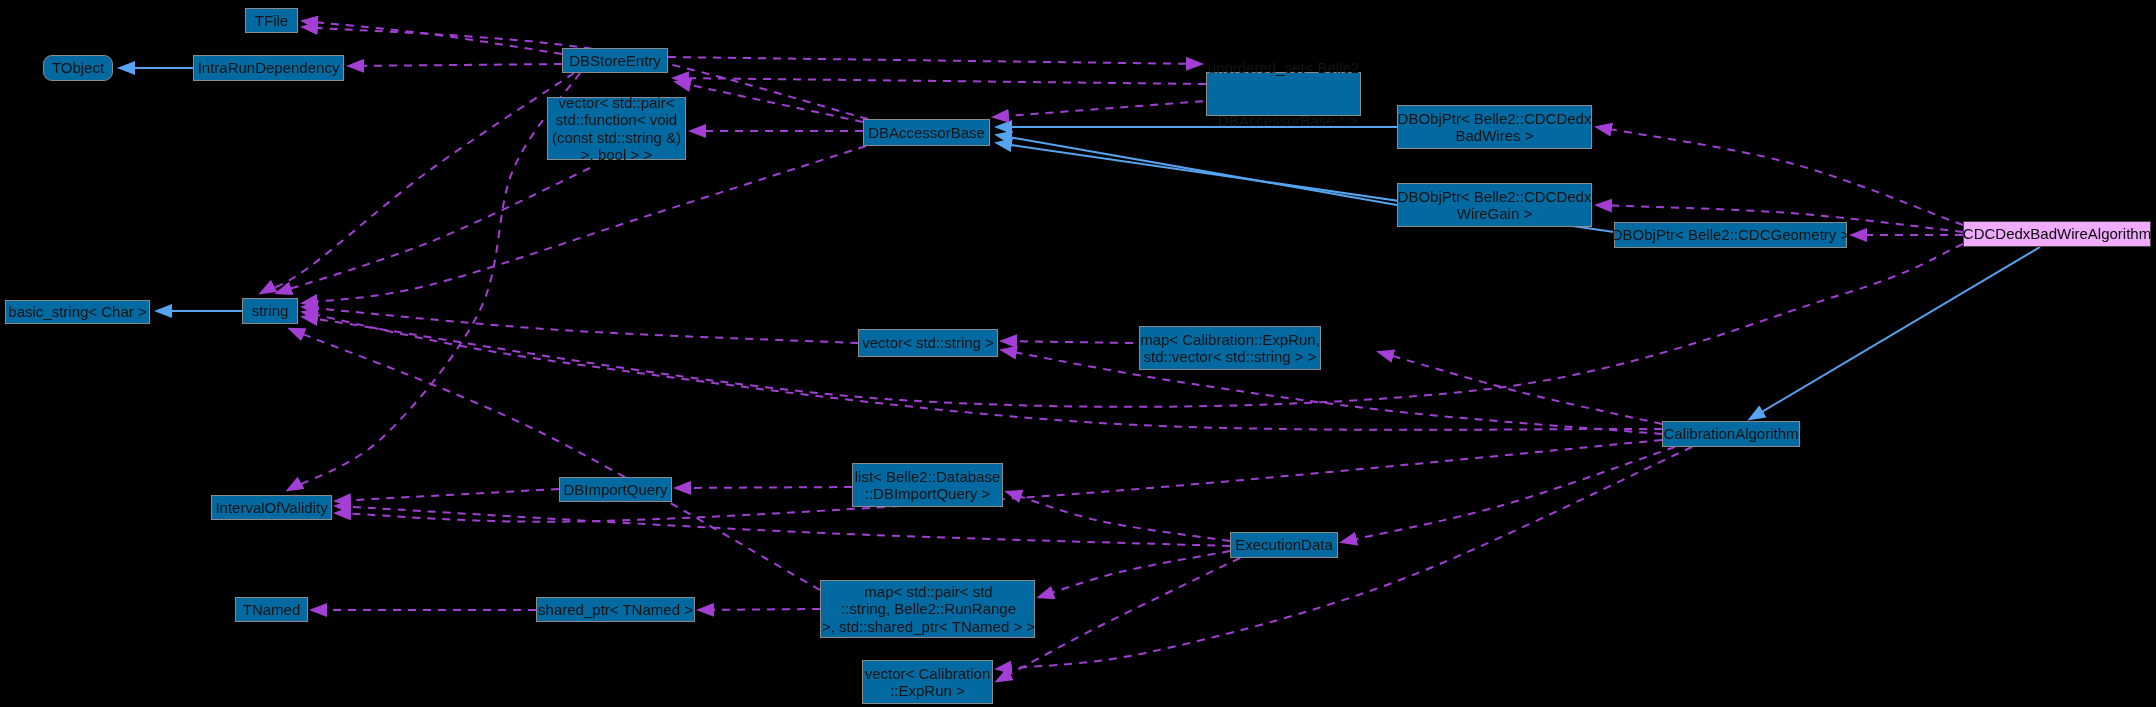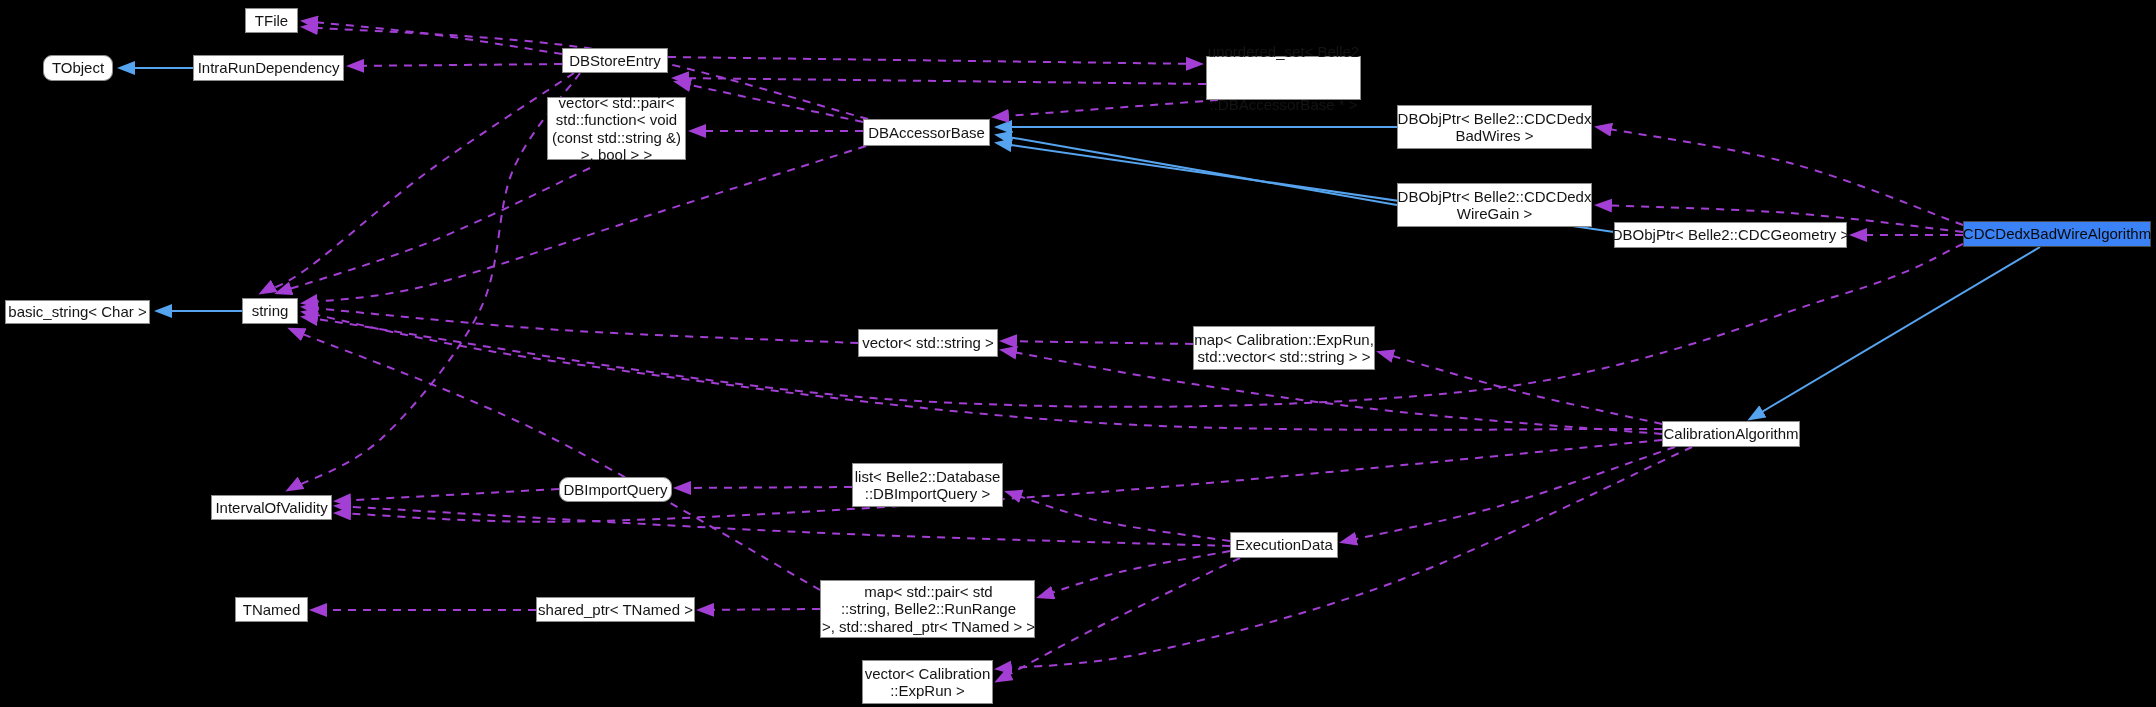--- a/index.html
+++ b/index.html
@@ -15,22 +15,22 @@
     position:absolute;
     box-sizing:border-box;
     display:flex;flex-direction:column;
     align-items:center;justify-content:center;
     text-align:center;
     font-size:15px;line-height:17.5px;
     white-space:nowrap;
     padding:2px 6px;
     cursor:pointer;
   }
-  .node.normal{background:#ffffff;border:1.5px solid #8c8c8c;color:#141414;}
-  .node.highlight{background:#3b82f6;border:1.5px solid #484848;color:#0a0a0a;cursor:default;}
+  .node.normal{background:#0369a1;border:1.5px solid #8c8c8c;color:#141414;}
+  .node.highlight{background:#f0abfc;border:1.5px solid #484848;color:#0a0a0a;cursor:default;}
 </style>
 </head>
 <body>
 
 <div id="stage" style="background: rgb(0, 0, 0);">
   <svg id="edges" width="2156" height="707" xmlns="http://www.w3.org/2000/svg">
     <defs>
       <marker id="arrow-usage" markerWidth="9" markerHeight="7" refX="7.5" refY="3.5" orient="auto" markerUnits="strokeWidth">
         <path d="M0,0 L9,3.5 L0,7 Z" fill="#a33fd4"></path>
       </marker>
@@ -95,21 +95,21 @@
       </div>
       <div class="node normal" style="left: 547px; top: 97px; width: 139px; height: 63px;">
         <div>vector&lt; std::pair&lt;</div>
         <div>std::function&lt; void</div>
         <div>(const std::string &amp;)</div>
         <div>&gt;, bool &gt; &gt;</div>
       </div>
       <div class="node normal" style="left: 863px; top: 119px; width: 127px; height: 27px;">
         <div>DBAccessorBase</div>
       </div>
-      <div class="node normal" style="left: 1206px; top: 56px; width: 155px; height: 44px; gap: 36px;">
+      <div class="node normal" style="left: 1206px; top: 72px; width: 155px; height: 44px; gap: 36px;">
         <div>unordered_set&lt; Belle2</div>
         <div>::DBAccessorBase * &gt;</div>
       </div>
       <div class="node normal" style="left: 1397px; top: 105px; width: 195px; height: 44px;">
         <div>DBObjPtr&lt; Belle2::CDCDedx</div>
         <div>BadWires &gt;</div>
       </div>
       <div class="node normal" style="left: 1397px; top: 183px; width: 195px; height: 44px;">
         <div>DBObjPtr&lt; Belle2::CDCDedx</div>
         <div>WireGain &gt;</div>
@@ -122,31 +122,31 @@
       </div>
       <div class="node normal" style="left: 5px; top: 300px; width: 145px; height: 24px;">
         <div>basic_string&lt; Char &gt;</div>
       </div>
       <div class="node normal" style="left: 242px; top: 298px; width: 56px; height: 26px;">
         <div>string</div>
       </div>
       <div class="node normal" style="left: 858px; top: 329px; width: 140px; height: 28px;">
         <div>vector&lt; std::string &gt;</div>
       </div>
-      <div class="node normal" style="left: 1193px; top: 326px; width: 182px; height: 44px;">
+      <div class="node normal" style="left: 1139px; top: 326px; width: 182px; height: 44px;">
         <div>map&lt; Calibration::ExpRun,</div>
         <div>std::vector&lt; std::string &gt; &gt;</div>
       </div>
       <div class="node normal" style="left: 1662px; top: 421px; width: 138px; height: 26px;">
         <div>CalibrationAlgorithm</div>
       </div>
       <div class="node normal" style="left: 211px; top: 495px; width: 121px; height: 25px;">
         <div>IntervalOfValidity</div>
       </div>
-      <div class="node normal" style="left: 559px; top: 477px; width: 113px; height: 25px; border-radius: 9px;">
+      <div class="node normal" style="left: 559px; top: 477px; width: 113px; height: 25px;">
         <div>DBImportQuery</div>
       </div>
       <div class="node normal" style="left: 852px; top: 463px; width: 151px; height: 44px;">
         <div>list&lt; Belle2::Database</div>
         <div>::DBImportQuery &gt;</div>
       </div>
       <div class="node normal" style="left: 1230px; top: 532px; width: 108px; height: 26px;">
         <div>ExecutionData</div>
       </div>
       <div class="node normal" style="left: 235px; top: 597px; width: 73px; height: 25px;">

